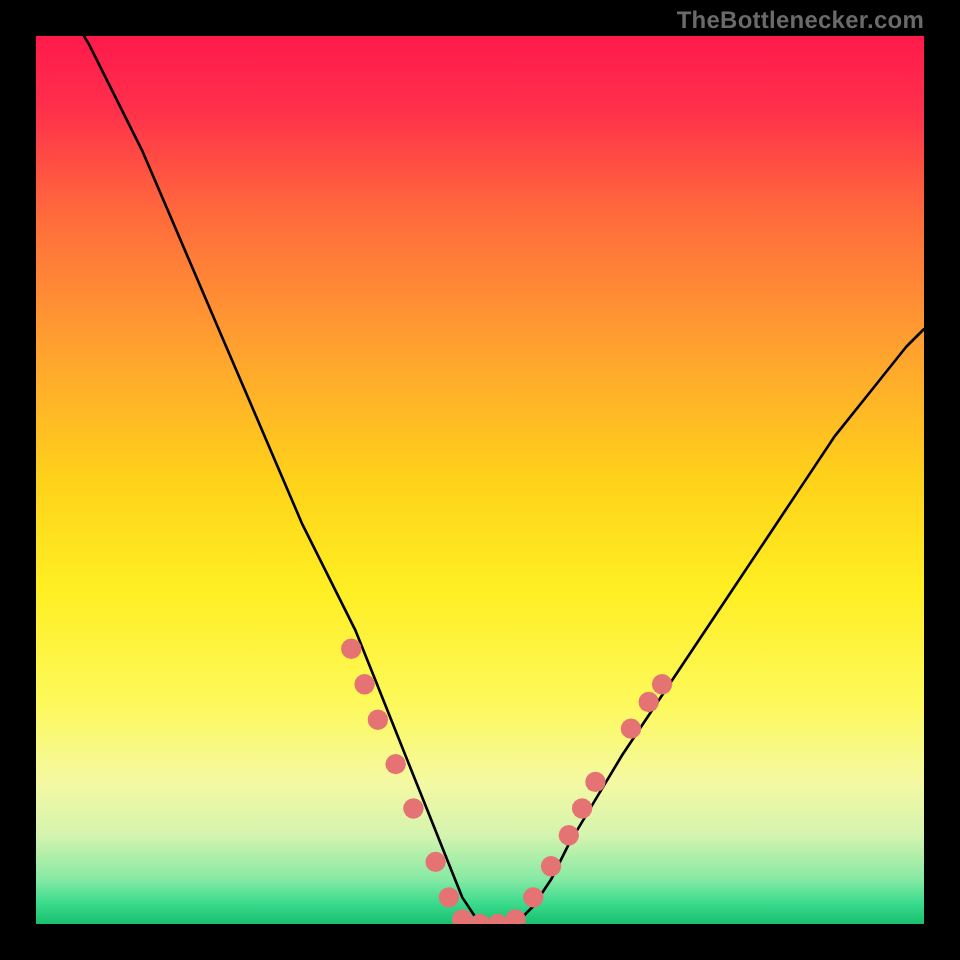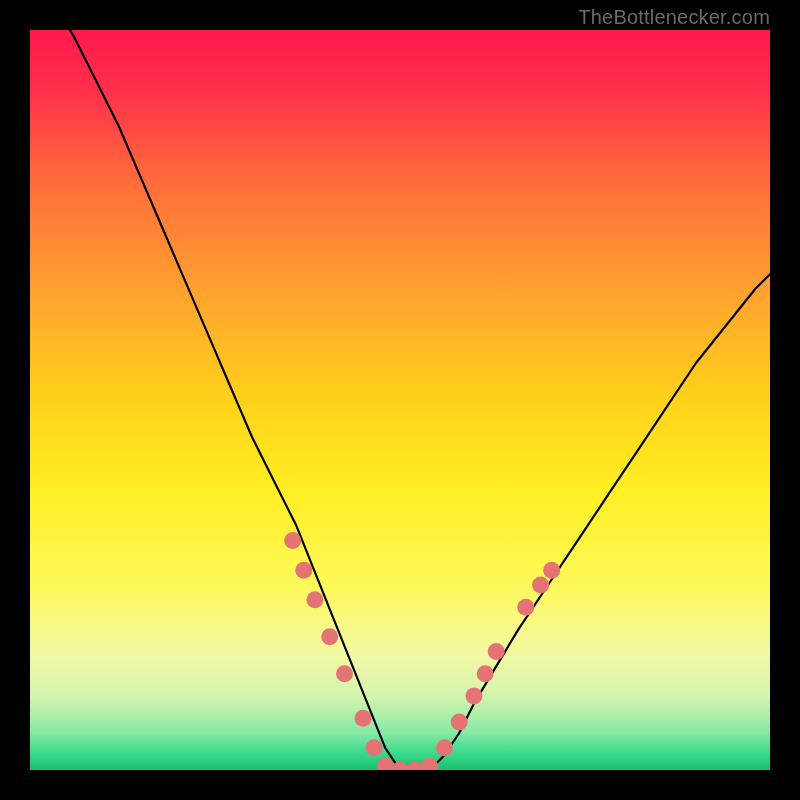--- a/index.html
+++ b/index.html
@@ -29,21 +29,21 @@
   }
   svg.curves {
     position: absolute;
     top: 0; left: 0; width: 100%; height: 100%;
   }
   .attribution {
     position: absolute;
     top: 6px;
     right: 30px;
     font-size: 20px;
-    font-weight: 400;
+    font-weight: 700;
     color: #6a6a6a;
     letter-spacing: 0.2px;
   }
 </style>
 </head>
 <body>
 
 <div class="frame">
   <div class="plot">
     <svg class="gradient-bg" viewBox="0 0 740 740" preserveAspectRatio="none">

